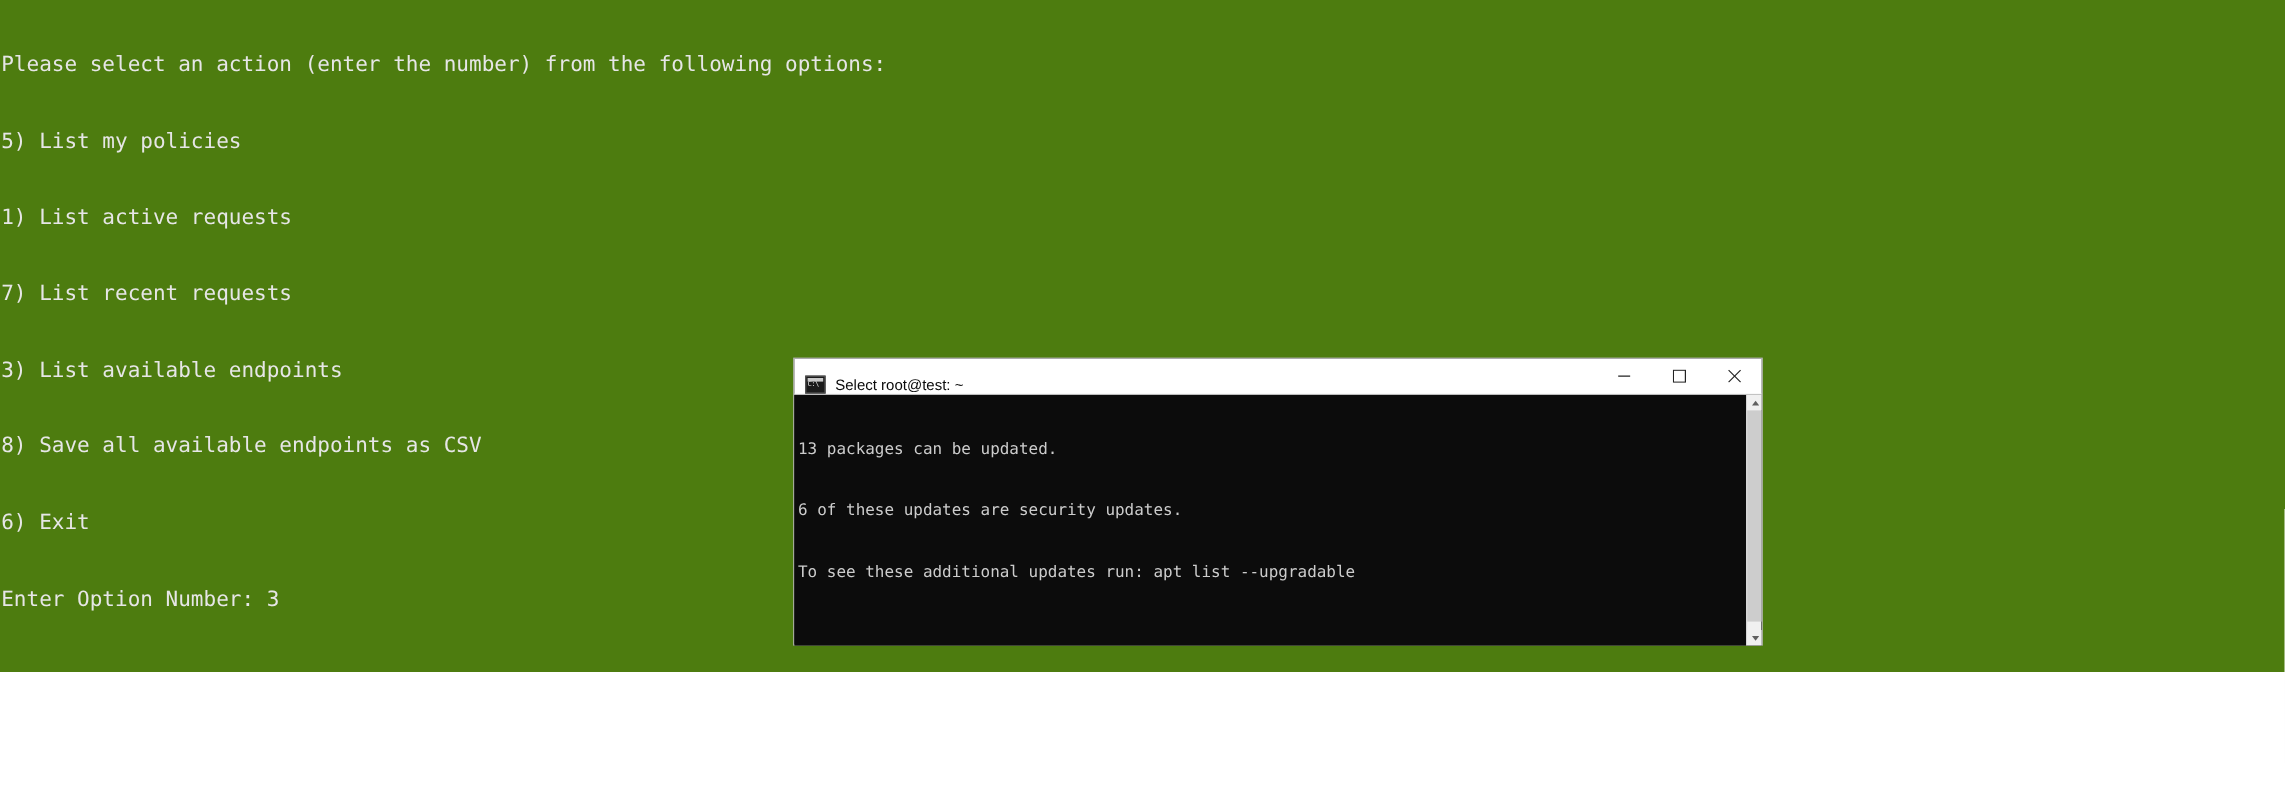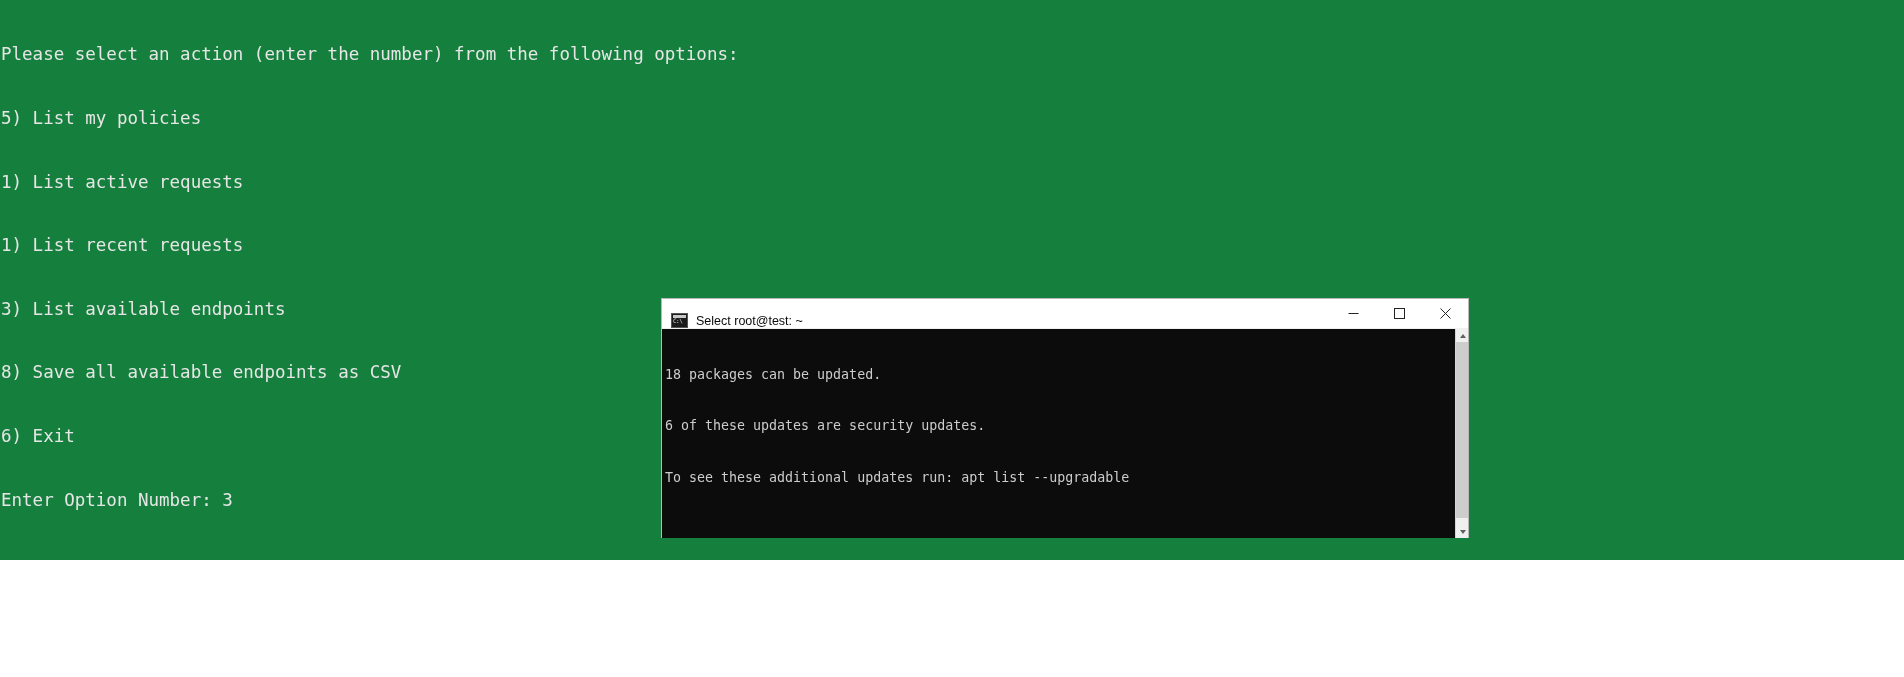--- a/index.html
+++ b/index.html
@@ -16,21 +16,21 @@
     font-family: "DejaVu Sans Mono", "Liberation Mono", monospace;
   }
 
   
   #bg-terminal {
     position: absolute;
     left: 0;
     top: 0;
     width: 1904px;
     height: 560px;
-    background: #15803d;
+    background: #4d7c0f;
     color: #e6e6e6;
     font-family: "DejaVu Sans Mono", "Liberation Mono", monospace;
     font-size: 17.5px;
     line-height: 21.2px;
     padding: 2px 0 0 0;
     box-sizing: border-box;
     white-space: pre;
     overflow: hidden;
   }
   #bg-terminal .tline {
@@ -173,21 +173,21 @@
 </style>
 </head>
 <body>
 
 <div id="root">
 
   <div id="bg-terminal">
     <div class="tline">Please select an action (enter the number) from the following options:</div>
     <div class="tline">5) List my policies</div>
     <div class="tline">1) List active requests</div>
-    <div class="tline">1) List recent requests</div>
+    <div class="tline">7) List recent requests</div>
     <div class="tline">3) List available endpoints</div>
     <div class="tline">8) Save all available endpoints as CSV</div>
     <div class="tline">6) Exit</div>
     <div class="tline">Enter Option Number: 3</div>
     
     
     
     
     
     
@@ -225,21 +225,21 @@
       <div class="win-btn" id="btn-close">
         <svg width="11" height="11" viewBox="0 0 11 11">
           <line x1="0.5" y1="0.5" x2="10.5" y2="10.5" stroke="#222" stroke-width="1"></line>
           <line x1="10.5" y1="0.5" x2="0.5" y2="10.5" stroke="#222" stroke-width="1"></line>
         </svg>
       </div>
     </div>
 
     <div id="console-body">
       <div id="console-text">
-        <div class="cline">18 packages can be updated.</div>
+        <div class="cline">13 packages can be updated.</div>
         <div class="cline">6 of these updates are security updates.</div>
         <div class="cline">To see these additional updates run: apt list --upgradable</div>
         <div class="cline"></div>
         
         
         
         
         
         
         

